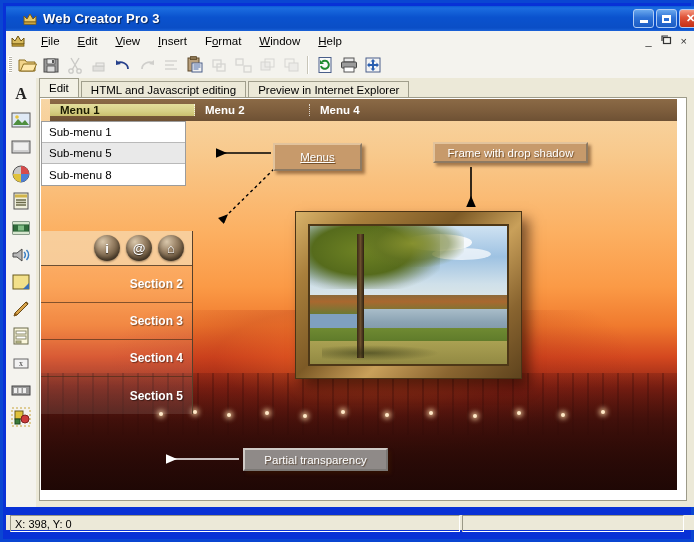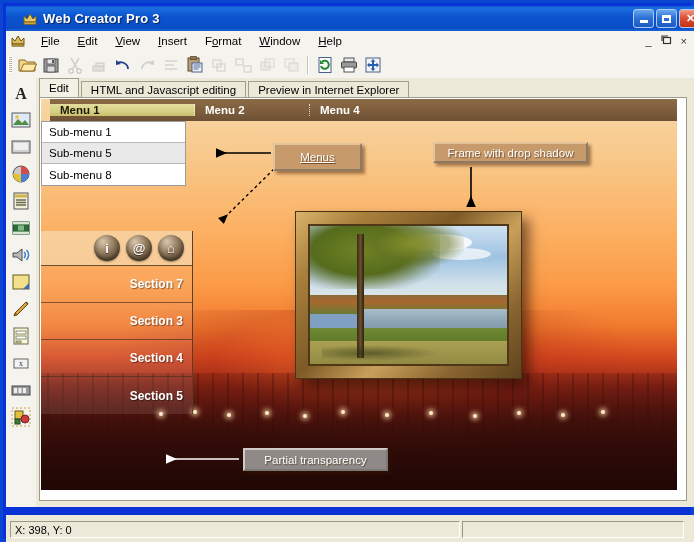--- a/index.html
+++ b/index.html
@@ -217,21 +217,21 @@
   }
   #callout-menus{left:232px;top:44px;width:89px;height:28px;text-decoration:underline;}
   #callout-frame{left:368px;top:43px;width:155px;height:21px;margin-left:24px;}
   #callout-transp{
     left:202px;top:349px;width:145px;height:23px;
     background:#8f8a88;border:2px outset #cfcac6;color:#fff;
   }
   .svg-over{position:absolute;left:0;top:0;width:100%;height:100%;pointer-events:none;}
   
   .statusbar{
-    position:absolute;left:3px;top:512px;width:688px;height:27px;
+    position:absolute;left:3px;top:512px;width:688px;height:15px;
     background:#ece9d8;display:flex;align-items:center;padding-top:2px;
     box-sizing:border-box;
   }
   .sb-pane{
     height:17px;border:1px solid;border-color:#9a9886 #fff #fff #9a9886;
     display:flex;align-items:center;padding:0 4px;font-size:11px;color:#000;
     box-sizing:border-box;
   }
   .sb-pane.p1{width:450px;margin-left:4px;}
   .sb-pane.p2{width:222px;margin-left:2px;}
@@ -531,21 +531,21 @@
           <div class="alt">Sub-menu 5</div>
           <div>Sub-menu 8</div>
         </div>
 
         <div class="sectpanel">
           <div class="sect-icons">
             <div class="orb">i</div>
             <div class="orb">@</div>
             <div class="orb">⌂</div>
           </div>
-          <div class="sect-row">Section 7</div>
+          <div class="sect-row">Section 2</div>
           <div class="sect-row">Section 3</div>
           <div class="sect-row">Section 4</div>
           <div class="sect-row">Section 5</div>
         </div>
 
         <div class="frame">
           <div class="frame-inner">
             <div class="photo">
               <div class="ph-sky"></div>
               <div class="ph-cloud" style="left:48%;top:6%;width:34%;height:12%"></div>

